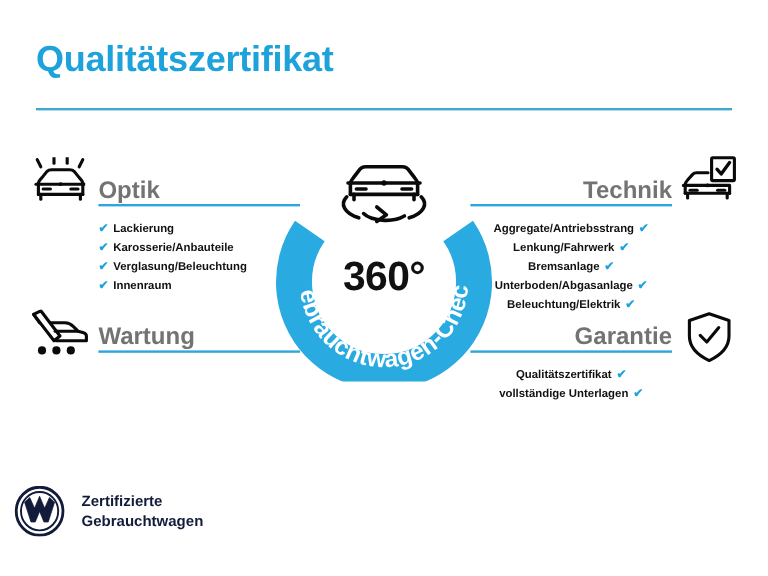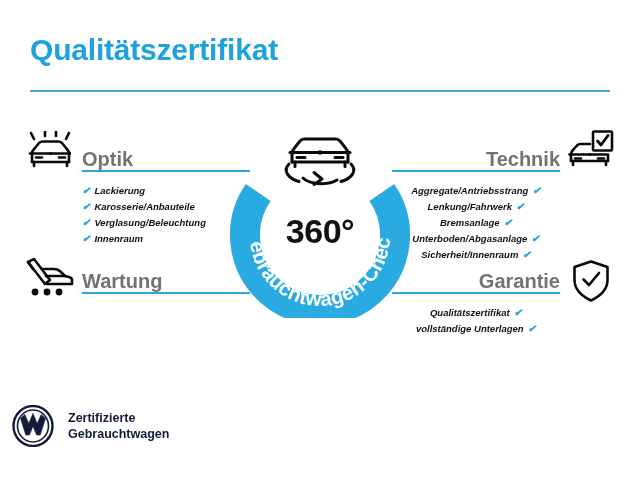--- a/index.html
+++ b/index.html
@@ -62,21 +62,20 @@
     position: absolute;
     top: 22px;
     height: 2px;
     background: #2BA6DE;
   }
 
   .item-list {
     margin: 0;
     padding: 0;
     list-style: none;
-    font-style: italic;
   }
   .item {
     font-size: 9.5px;
     color: #111111;
     line-height: 16px;
     white-space: nowrap;
     font-weight: 600;
   }
   .check {
     color: #1EA2DC;
@@ -240,21 +239,21 @@
   <div class="section sec-right" id="sec-technik">
     <div class="sec-head">
       <div class="sec-title">Technik</div>
       <div class="sec-rule"></div>
     </div>
     <ul class="item-list">
       <li class="item"><span>Aggregate/Antriebsstrang</span><span class="check">✔</span></li>
       <li class="item"><span>Lenkung/Fahrwerk</span><span class="check">✔</span></li>
       <li class="item"><span>Bremsanlage</span><span class="check">✔</span></li>
       <li class="item"><span>Unterboden/Abgasanlage</span><span class="check">✔</span></li>
-      <li class="item"><span>Sicherheit/Innenraum</span><span class="check">✔</span></li>
+      <li class="item"><span>Beleuchtung/Elektrik</span><span class="check">✔</span></li>
     </ul>
   </div>
 
   <div class="section sec-right" id="sec-garantie">
     <div class="sec-head">
       <div class="sec-title">Garantie</div>
       <div class="sec-rule"></div>
     </div>
     <ul class="item-list">
       <li class="item"><span>Qualitätszertifikat</span><span class="check">✔</span></li>

